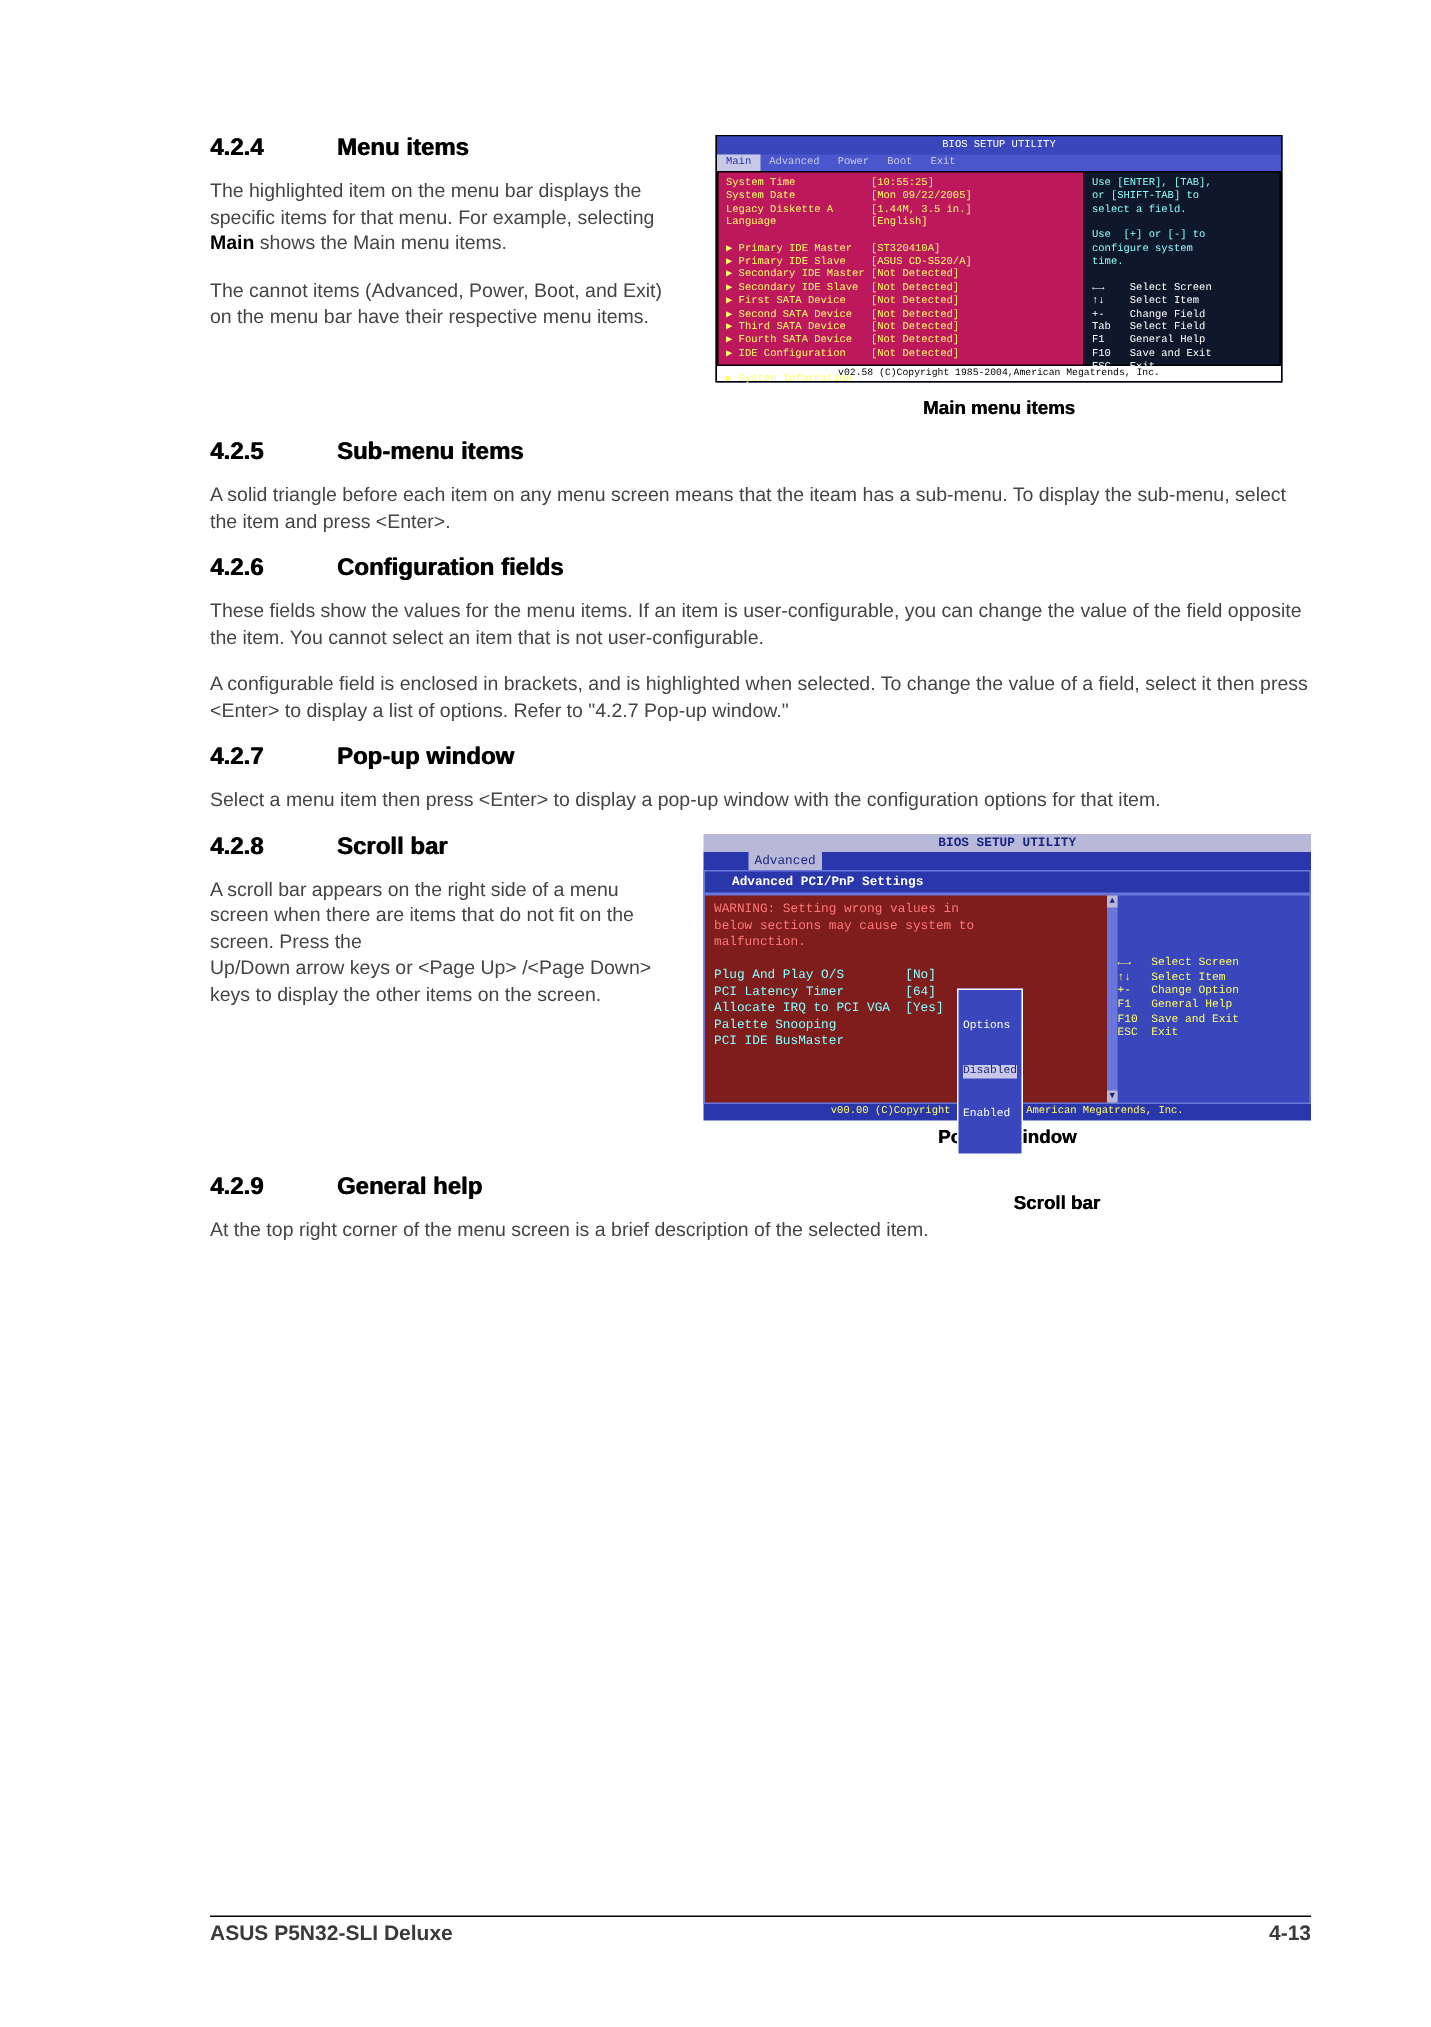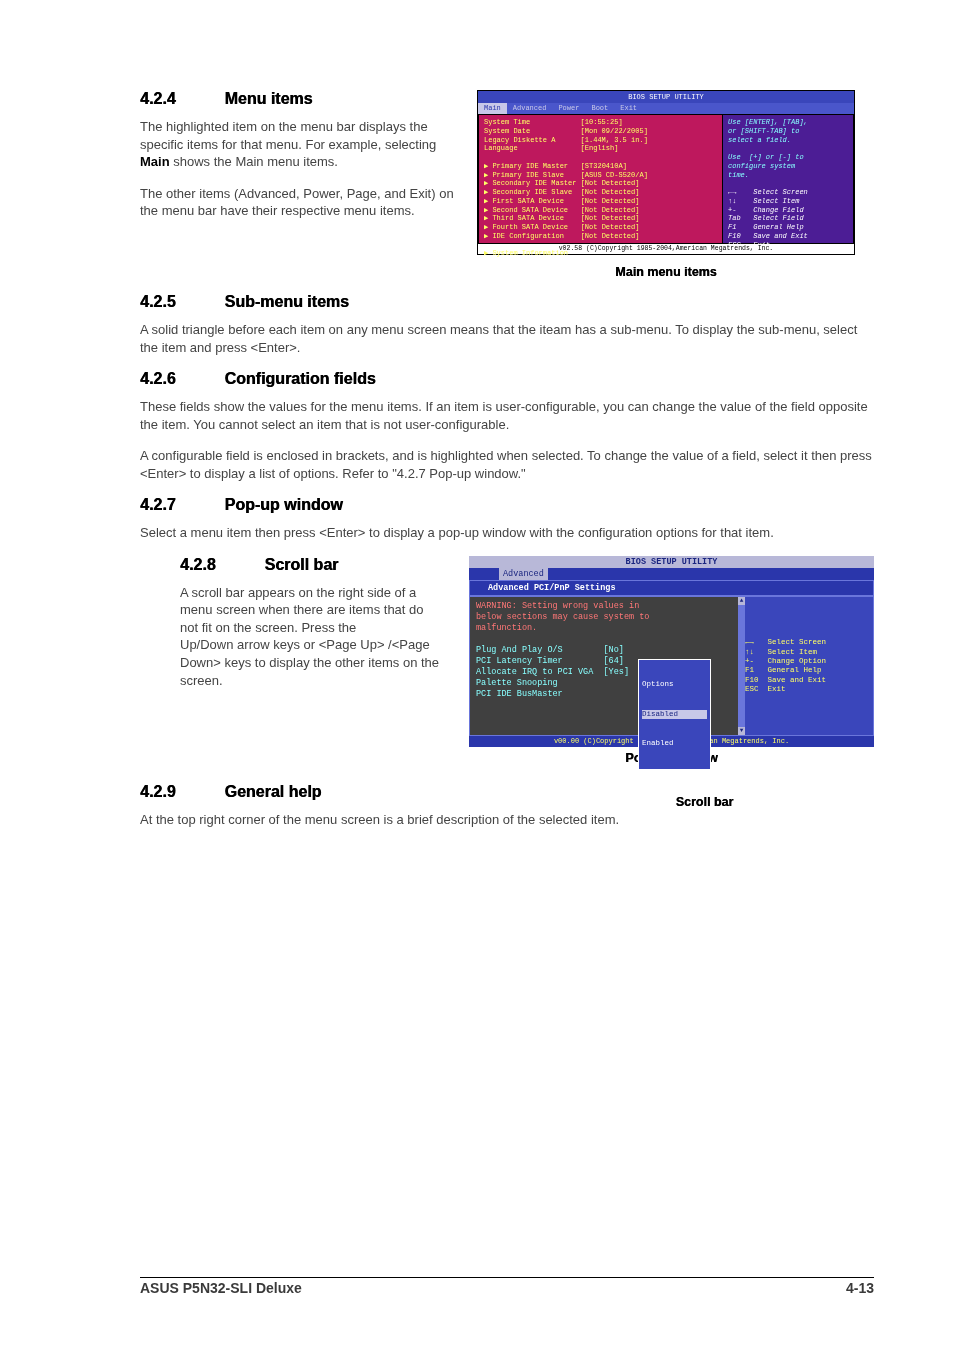--- a/index.html
+++ b/index.html
@@ -22,21 +22,21 @@
   h2.section-heading .num { display: inline-block; width: 80px; }
   p.body {
     font-size: 13px;
     line-height: 1.35;
     color: #444;
     margin-bottom: 14px;
   }
   .row1 { display: flex; gap: 22px; margin-bottom: 14px; }
   .row1 .left { width: 315px; }
   .row1 .right { width: 378px; }
-  .row2 { display: flex; gap: 24px; margin-bottom: 18px; margin-left: 40px; }
+  .row2 { display: flex; gap: 24px; margin-bottom: 18px; }
   .row2 .left { width: 315px; }
   .row2 .right { width: 405px; }
 
   .bold { font-weight: bold; color: #000; }
   .footer {
     position: absolute;
     bottom: 55px;
     left: 140px;
     right: 80px;
     border-top: 1px solid #000;
@@ -94,28 +94,27 @@
     flex: 0 0 245px;
     background: #be185d;
     border: 1px solid #000;
     padding: 3px 5px;
     color: #fff;
     line-height: 1.25;
     white-space: pre;
   }
   .bios1 .helppane {
     flex: 1;
-    background: #4c1d95;
+    background: #0f172a;
     border: 1px solid #000;
     border-left: none;
     padding: 3px 5px;
     color: #fff;
     line-height: 1.25;
     white-space: pre;
-    font-style: italic;
   }
   .bios1 .copyright {
     background: #fff;
     color: #000;
     text-align: center;
     height: 10px;
     line-height: 10px;
     font-size: 6.5px;
   }
   .bios1 .yellow { color: #ffff66; }
@@ -158,21 +157,21 @@
     padding: 2px 18px;
     font-weight: bold;
     border: 1px solid #6a76db;
   }
   .bios2 .content2 {
     display: flex;
     height: 140px;
   }
   .bios2 .mainpane2 {
     flex: 0 0 270px;
-    background: #404040;
+    background: #7f1d1d;
     border: 1px solid #6a76db;
     padding: 4px 6px;
     color: #fff;
     white-space: pre;
     line-height: 1.3;
     position: relative;
   }
   .bios2 .helppane2 {
     flex: 1;
     background: #3a46bb;
@@ -183,21 +182,21 @@
     line-height: 1.25;
     font-size: 7.5px;
   }
   .bios2 .yellowtxt { color: #ffff66; }
   .bios2 .warn { color: #ff7777; }
   .bios2 .cyantxt { color: #88ffff; }
   .bios2 .popup {
     position: absolute;
     top: 62px;
     left: 168px;
-    width: 73px;
+    width: 44px;
     background: #3a46bb;
     border: 1px solid #fff;
     padding: 1px 3px;
     color: #fff;
     font-size: 7.5px;
   }
   .bios2 .popup .poptitle { color: #fff; }
   .bios2 .popup .sel { background: #c8c8e8; color: #1a2580; }
   .bios2 .scrollbar {
     position: absolute;
@@ -232,21 +231,21 @@
 
 <div class="row1">
   <div class="left">
     <h2 class="section-heading">
       <span class="num">4.2.4</span>
       <span>Menu items</span>
     </h2>
     <p class="body">
       <span>The highlighted item on the menu bar  displays the specific items for that menu. For example, selecting </span><span class="bold">Main</span><span> shows the Main menu items.</span>
     </p>
-    <p class="body">The other items (Advanced, Power, Page, and Exit) on the menu bar have their respective menu items.</p>
+    <p class="body">The cannot items (Advanced, Power, Boot, and Exit) on the menu bar have their respective menu items.</p>
   </div>
   <div class="right">
     <div class="bios1">
       <div class="titlebar">BIOS SETUP UTILITY</div>
       <div class="menubar">
         <span class="active">Main</span>
         <span>Advanced</span>
         <span>Power</span>
         <span>Boot</span>
         <span>Exit</span>

